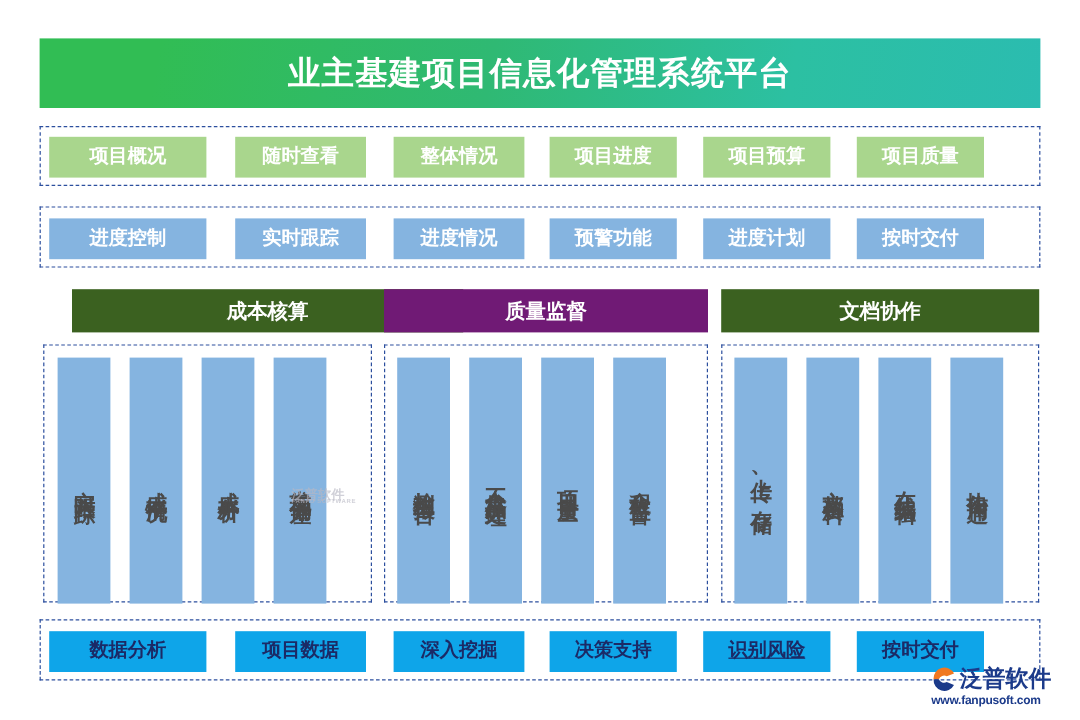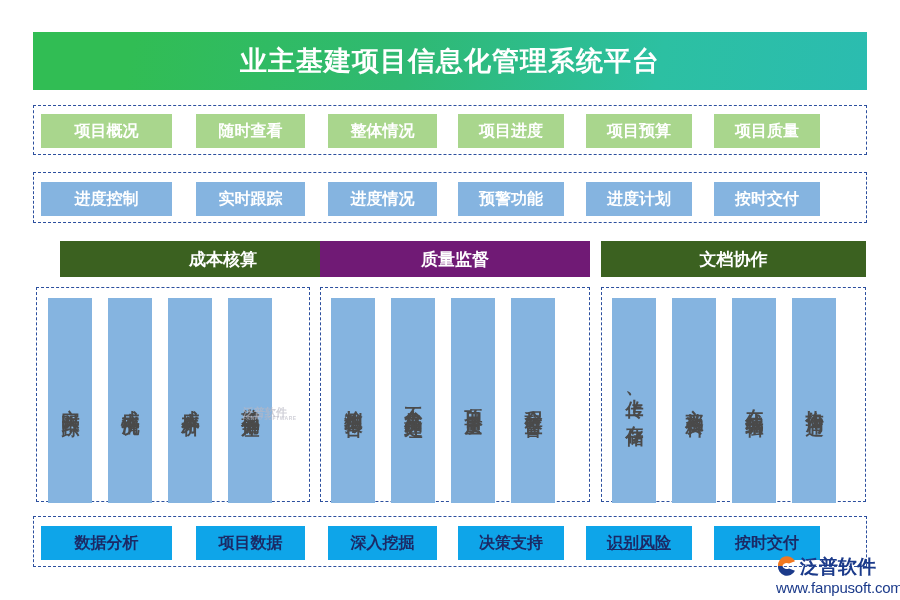--- a/index.html
+++ b/index.html
@@ -128,22 +128,22 @@
     margin-right: 2px;
     flex: 0 0 auto;
   }
   .logo-text {
     font-size: 19px; font-weight: bold;
     color: #1b3a8a;
     line-height: 1;
     letter-spacing: 0px;
   }
   .logo-url {
-    font-size: 15px;
-    font-weight: normal;
+    font-size: 10px;
+    font-weight: bold;
     color: #1b3a8a;
     line-height: 1;
     margin-top: 2px;
     letter-spacing: -0.2px;
   }
 </style>
 </head>
 <body>
 
 <div class="page">

